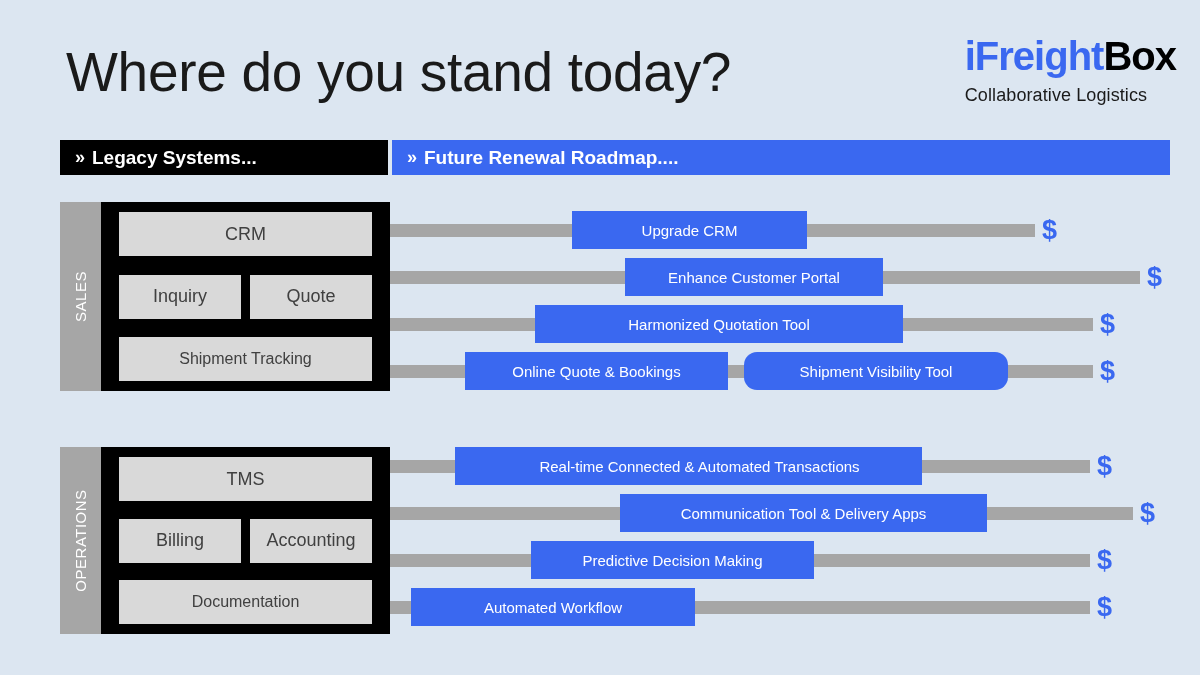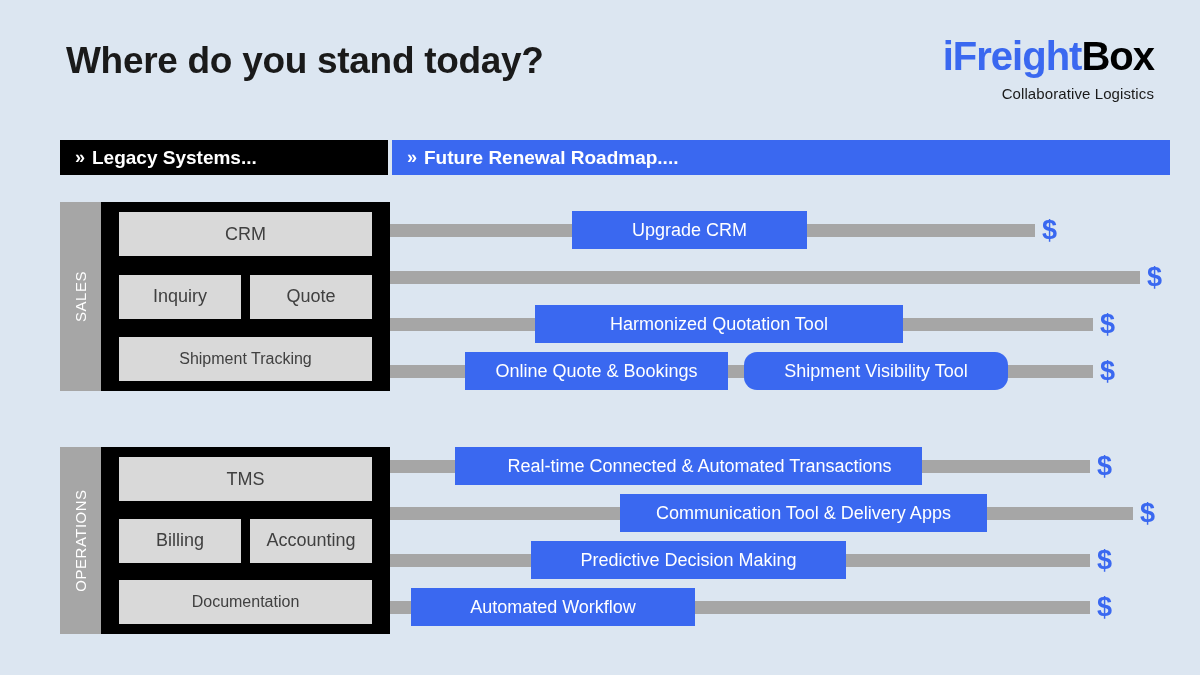--- a/index.html
+++ b/index.html
@@ -14,45 +14,45 @@
     font-family: "Liberation Sans", sans-serif;
     overflow: hidden;
     position: relative;
   }
 
   
   #slide-title {
     position: absolute;
     left: 66px;
     top: 40px;
-    font-size: 37px;
-    font-weight: 700;
+    font-size: 55px;
+    font-weight: 400;
     color: #1a1a1a;
     letter-spacing: -0.3px;
     white-space: nowrap;
   }
 
   #brand-logo {
     position: absolute;
-    right: 46px;
+    right: 24px;
     top: 36px;
-    text-align: right;
+    text-align: left;
     line-height: 1;
   }
   #brand-wordmark {
     font-size: 40px;
     font-weight: bold;
     letter-spacing: -1px;
     white-space: nowrap;
   }
   .brand-part-blue { color: #3a68f0; }
   .brand-part-dark { color: #000000; }
   #brand-tagline {
     margin-top: 10px;
-    font-size: 15px;
+    font-size: 18px;
     color: #1a1a1a;
     letter-spacing: 0.1px;
     white-space: nowrap;
   }
 
   
   .header-bar {
     position: absolute;
     height: 35px;
     display: flex;
@@ -136,21 +136,21 @@
     background: #a6a6a6;
   }
   .milestone {
     position: absolute;
     background: #3a68f0;
     color: #ffffff;
     height: 38px;
     display: flex;
     align-items: center;
     justify-content: center;
-    font-size: 18px;
+    font-size: 15px;
     padding: 0 14px;
     box-sizing: border-box;
     white-space: nowrap;
   }
   .money-marker {
     position: absolute;
     color: #3a68f0;
     font-size: 27px;
     font-weight: bold;
     line-height: 1;
@@ -211,20 +211,21 @@
   </div>
 
 <div class="roadmap-area" id="roadmap-area">
     <div class="roadmap-row" style="top: 211px; height: 38px; width: 1200px;">
       <div class="track" style="left: 390px; width: 645px; top: 13px;"></div>
       <div class="milestone" style="left: 572px; width: 235px; top: 0px;">Upgrade CRM</div>
       <div class="money-marker" style="left: 1042px; top: 6px;">$</div>
     </div>
     <div class="roadmap-row" style="top: 258px; height: 38px; width: 1200px;">
       <div class="track" style="left: 390px; width: 750px; top: 13px;"></div>
+      <div class="milestone" style="left: 625px; width: 258px; top: 0px;">Enhance Customer Portal</div>
       <div class="money-marker" style="left: 1147px; top: 6px;">$</div>
     </div>
     <div class="roadmap-row" style="top: 305px; height: 38px; width: 1200px;">
       <div class="track" style="left: 390px; width: 703px; top: 13px;"></div>
       <div class="milestone" style="left: 535px; width: 368px; top: 0px;">Harmonized Quotation Tool</div>
       <div class="money-marker" style="left: 1100px; top: 6px;">$</div>
     </div>
     <div class="roadmap-row" style="top: 352px; height: 38px; width: 1200px;">
       <div class="track" style="left: 390px; width: 703px; top: 13px;"></div>
       <div class="milestone" style="left: 465px; width: 263px; top: 0px; text-align: right;">Online Quote &amp; Bookings</div>
@@ -236,21 +237,21 @@
       <div class="milestone" style="left: 455px; width: 467px; top: 0px; padding-left: 36px;">Real-time Connected &amp; Automated Transactions</div>
       <div class="money-marker" style="left: 1097px; top: 6px;">$</div>
     </div>
     <div class="roadmap-row" style="top: 494px; height: 38px; width: 1200px;">
       <div class="track" style="left: 390px; width: 743px; top: 13px;"></div>
       <div class="milestone" style="left: 620px; width: 367px; top: 0px;">Communication Tool &amp; Delivery Apps</div>
       <div class="money-marker" style="left: 1140px; top: 6px;">$</div>
     </div>
     <div class="roadmap-row" style="top: 541px; height: 38px; width: 1200px;">
       <div class="track" style="left: 390px; width: 700px; top: 13px;"></div>
-      <div class="milestone" style="left: 531px; width: 315px; top: 0px;">Predictive Decision Making</div>
+      <div class="milestone" style="left: 531px; width: 283px; top: 0px;">Predictive Decision Making</div>
       <div class="money-marker" style="left: 1097px; top: 6px;">$</div>
     </div>
     <div class="roadmap-row" style="top: 588px; height: 38px; width: 1200px;">
       <div class="track" style="left: 390px; width: 700px; top: 13px;"></div>
       <div class="milestone" style="left: 411px; width: 284px; top: 0px;">Automated Workflow</div>
       <div class="money-marker" style="left: 1097px; top: 6px;">$</div>
     </div>
   </div>
 
 </body></html>

